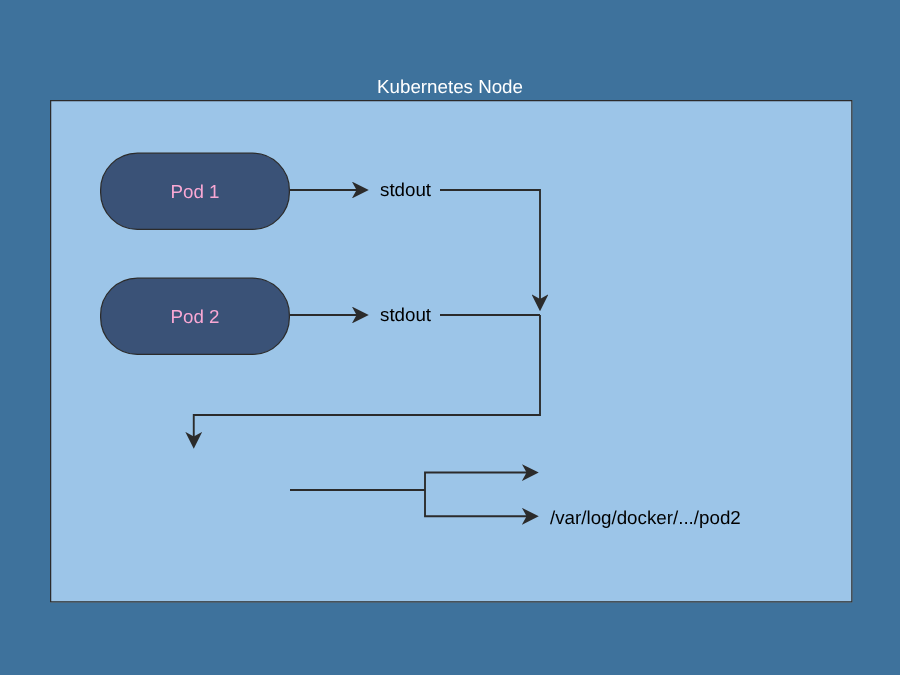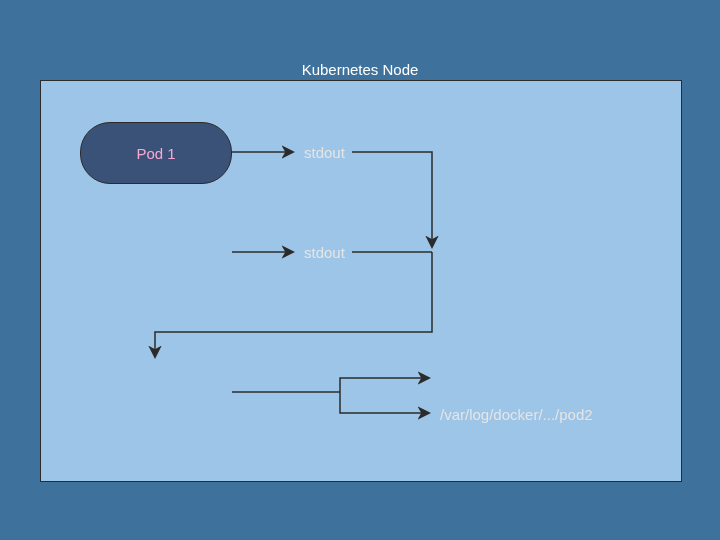--- a/index.html
+++ b/index.html
@@ -42,21 +42,21 @@
     border: 1px solid #2b2b2b;
     border-radius: 30px;
     color: #f9a8d4;
     font-size: 15px;
     display: flex;
     align-items: center;
     justify-content: center;
   }
   .label {
     position: absolute;
-    color: #e5e5e5;
+    color: #000000;
     font-size: 15px;
   }
   svg.arrows {
     position: absolute;
     left: 0;
     top: 0;
     width: 720px;
     height: 540px;
     pointer-events: none;
   }
@@ -67,20 +67,23 @@
 <div class="canvas">
 
   <div class="title">Kubernetes Node</div>
 
   <div class="node-box"></div>
 
   <div class="pill" style="left:80px; top:122px;">
     <span>Pod 1</span>
   </div>
 
+  <div class="pill" style="left:80px; top:222px;">
+    <span>Pod 2</span>
+  </div>
 
 
   <div class="label" style="left:304px; top:144px;">stdout</div>
   <div class="label" style="left:304px; top:244px;">stdout</div>
 
   <div class="label" style="left:440px; top:406px;">/var/log/docker/.../pod2</div>
 
   <svg class="arrows">
     <defs>
       <marker id="arrowhead" markerWidth="9" markerHeight="9" refX="7" refY="4.5" orient="auto">

